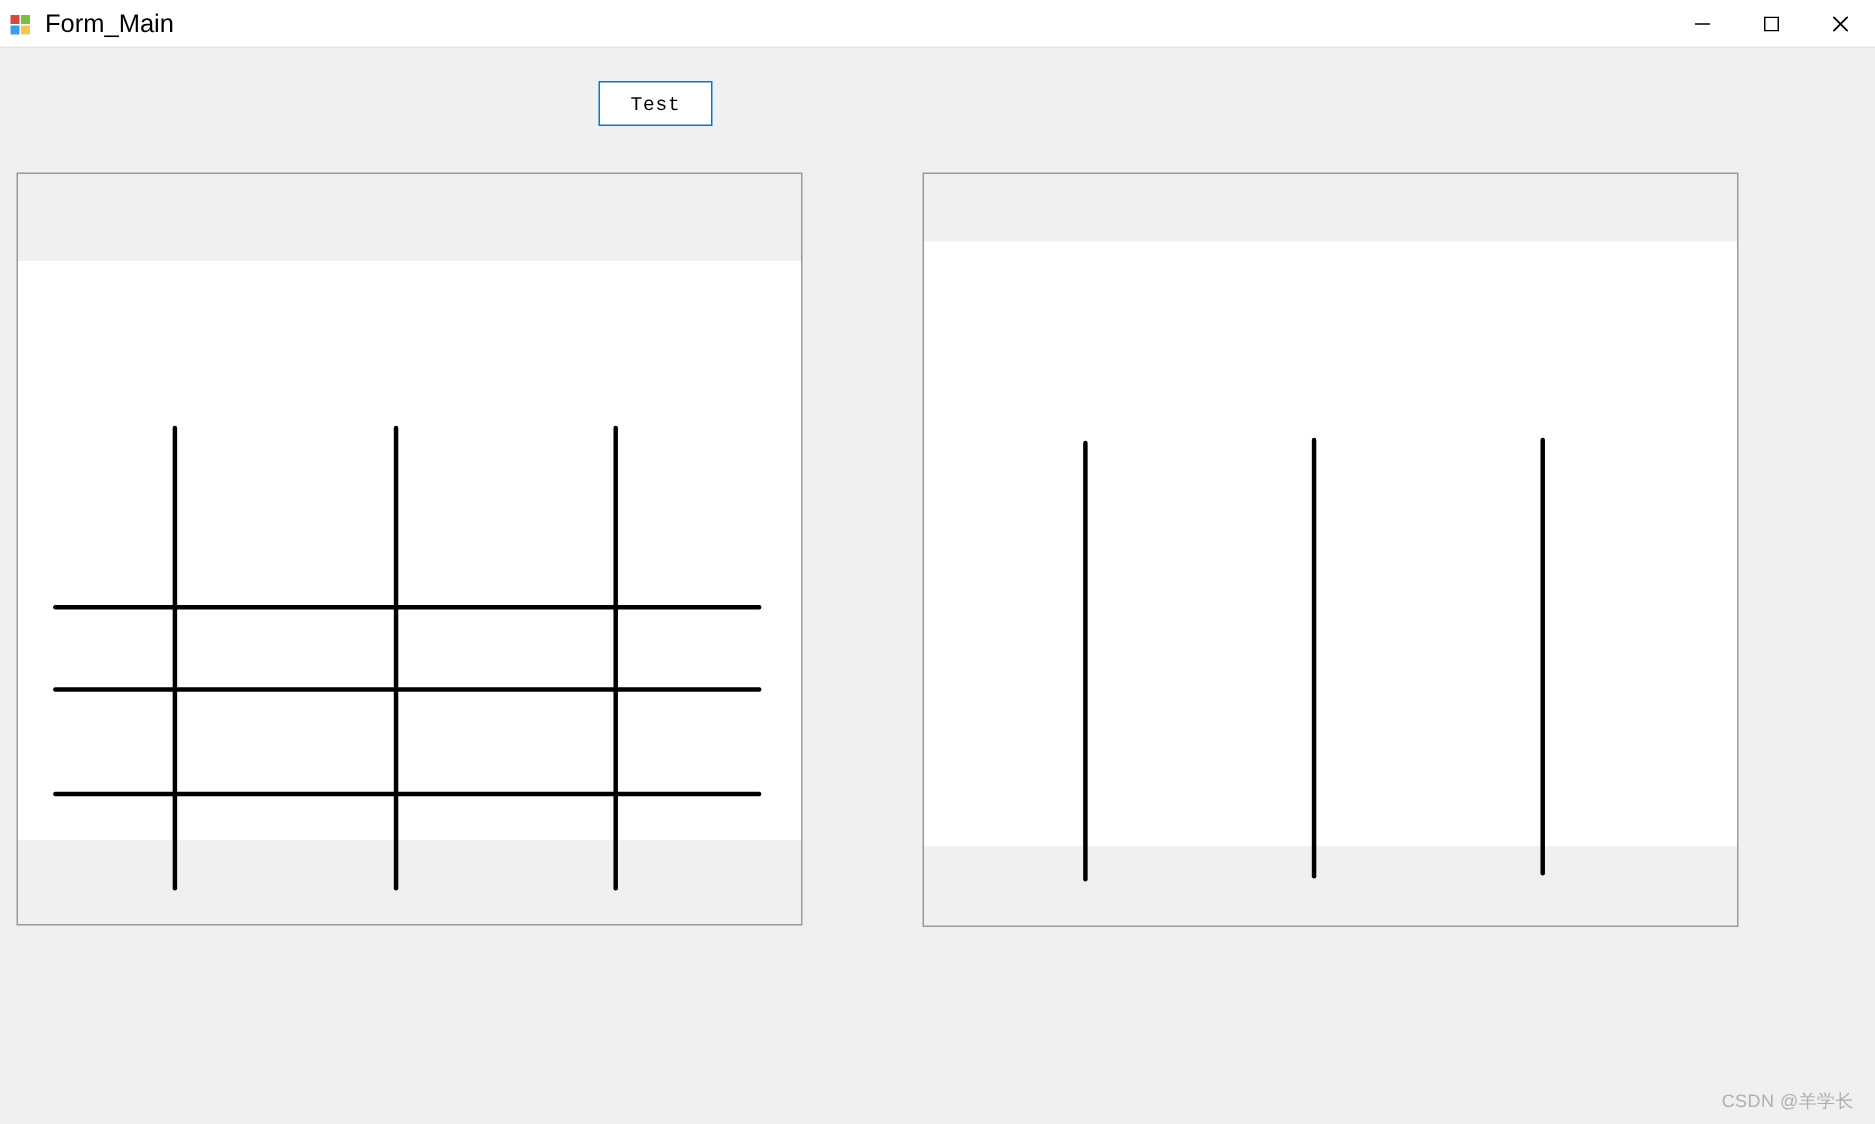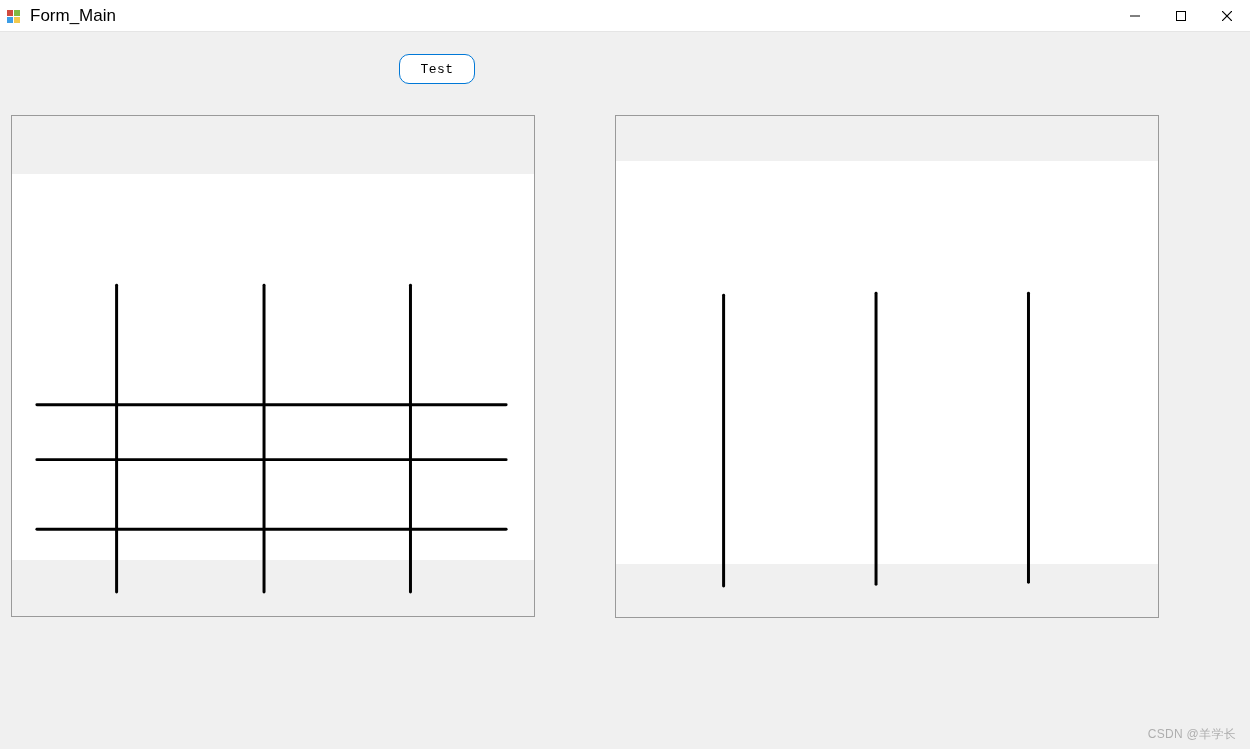--- a/index.html
+++ b/index.html
@@ -42,21 +42,21 @@
       height: calc(100% - 32px);
       background: #f0f0f0;
     }
 
     .test-btn {
       position: absolute;
       left: 399px; top: 22px;
       width: 76px; height: 30px;
       background: #fff;
       border: 1.5px solid #0078d7;
-      border-radius: 10px;
+      border-radius: 0;
       font-family: "Courier New", monospace;
       font-size: 13px;
       letter-spacing: 0.5px;
       display: flex; align-items: center; justify-content: center;
       color: #000;
       cursor: pointer;
     }
 
     .panel {
       position: absolute;

